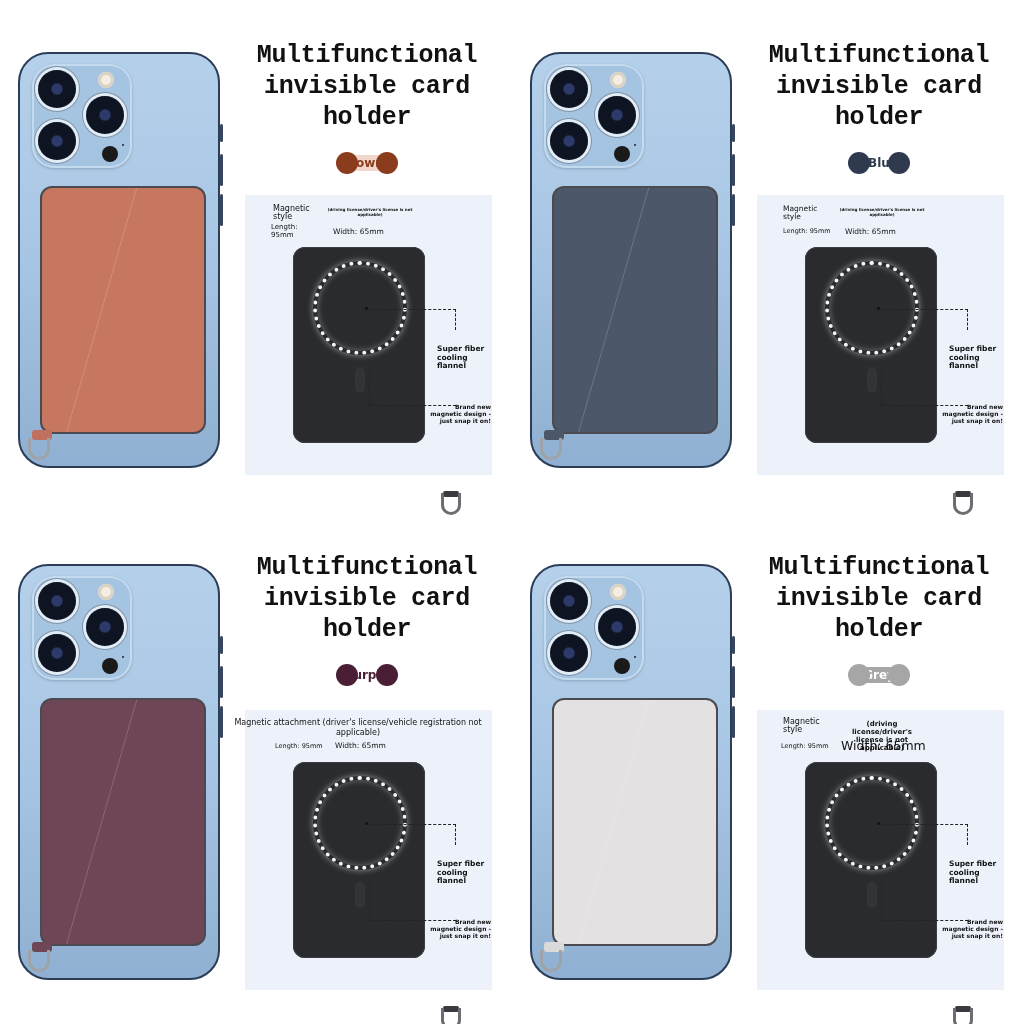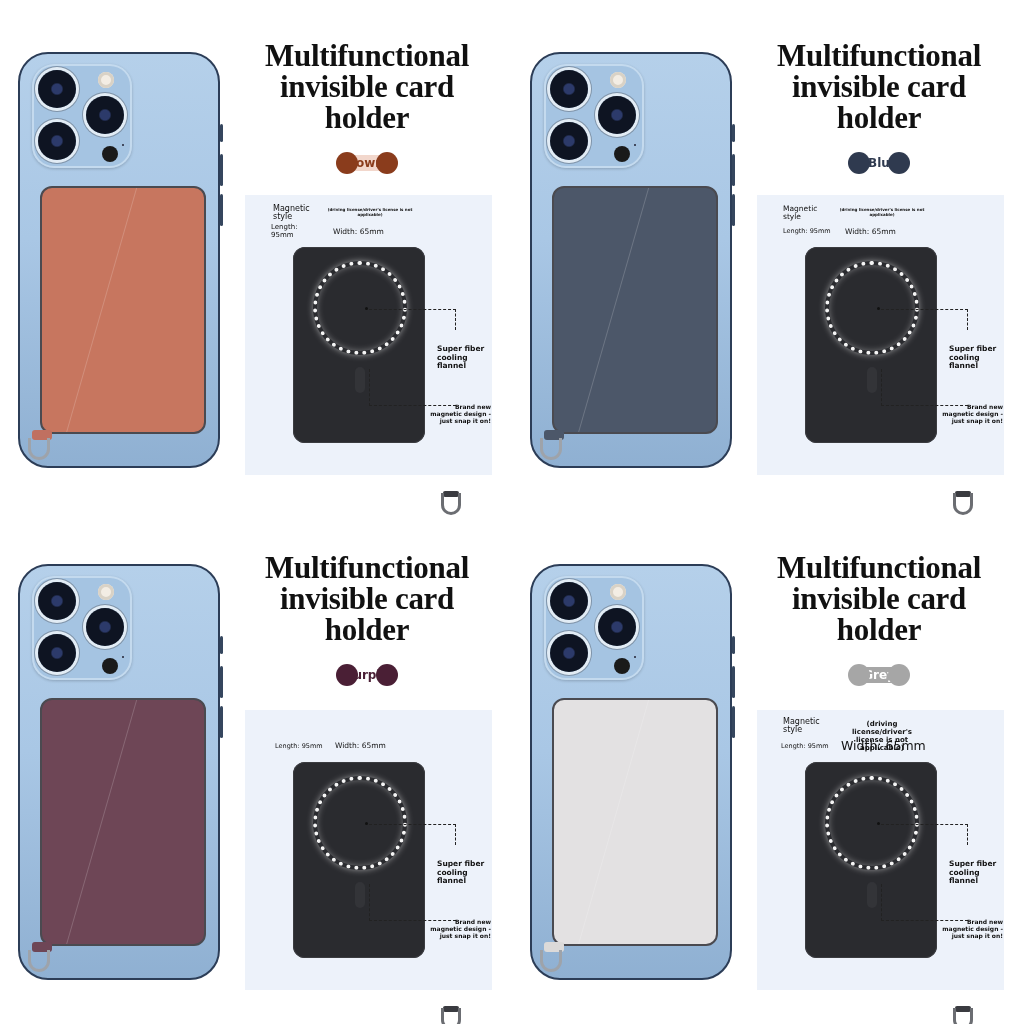--- a/index.html
+++ b/index.html
@@ -16,21 +16,21 @@
           box-shadow: 0 0 0 3px #e2ecf5, 0 0 0 4px #7f93a8; }
   .flash { position: absolute; left: 66px; top: 8px; width: 16px; height: 16px; border-radius: 50%; background: #f3ede4; box-shadow: inset 0 0 0 3px #d9d2c6; }
   .lidar { position: absolute; left: 70px; top: 82px; width: 16px; height: 16px; border-radius: 50%; background: #1a1a1a; }
   .mic { position: absolute; left: 90px; top: 80px; width: 2px; height: 2px; border-radius: 50%; background: #223; }
   .card { position: absolute; left: 20px; top: 132px; width: 166px; height: 248px; border-radius: 12px; box-sizing: border-box;
           border: 2px solid #4a4a50; }
   .card .crease { position: absolute; left: 0; top: 0; width: 100%; height: 100%; overflow: hidden; border-radius: 10px; }
   .card .crease::after { content: ""; position: absolute; left: 60%; top: -10px; width: 1px; height: 270px; background: rgba(255,255,255,0.18); transform: rotate(16deg); transform-origin: top; }
   .strap { position: absolute; left: 12px; top: 376px; width: 20px; height: 10px; border-radius: 3px; }
   .ring-d { position: absolute; left: 8px; top: 384px; width: 22px; height: 22px; border: 3px solid #9ea3aa; border-top: none; border-radius: 0 0 12px 12px; box-sizing: border-box; }
-  .title { position: absolute; left: 236px; top: 40px; width: 262px; text-align: center; font-family: Liberation Serif, serif; font-weight: bold; font-size: 31px; line-height: 31px; color: #111; letter-spacing: -0.3px; }
+  .title { position: absolute; left: 236px; top: 40px; width: 262px; text-align: center; font-family: Liberation Mono, monospace; font-weight: bold; font-size: 25px; line-height: 31px; color: #111; letter-spacing: -0.3px; }
   .swatch { position: absolute; left: 336px; top: 152px; width: 62px; height: 22px; }
   .swatch .dot { position: absolute; top: 0; width: 22px; height: 22px; border-radius: 50%; }
   .swatch .dot.l { left: 0; } .swatch .dot.r { right: 0; }
   .swatch .lbl { position: absolute; left: 12px; top: 3px; width: 38px; text-align: center; font-size: 12px; font-weight: bold; line-height: 16px; }
   .spec { position: absolute; left: 245px; top: 195px; width: 247px; height: 280px; background: #edf2fa; }
   .spec .t { position: absolute; color: #111; font-weight: normal; font-family: "DejaVu Sans", sans-serif; }
   .wallet { position: absolute; left: 48px; top: 52px; width: 132px; height: 196px; border-radius: 12px; background: #2a2b2f; box-shadow: inset 0 0 0 1px #3b3c40; }
   .magring { position: absolute; left: 20px; top: 14px; width: 86px; height: 86px; border-radius: 50%;
              border: 4px dotted #f5f5f5; box-shadow: 0 0 6px rgba(255,255,255,0.5), inset 0 0 6px rgba(255,255,255,0.35); }
   .center-dot { position: absolute; left: 72px; top: 60px; width: 3px; height: 3px; border-radius: 50%; background: #111; }
@@ -172,20 +172,21 @@
       <div>holder</div>
     </div>
 
     <div class="swatch">
       <div class="lbl" style="color: rgb(74, 31, 53); background: rgb(255, 255, 255);">urpl</div>
       <div class="dot l" style="background: rgb(74, 31, 53);"></div>
       <div class="dot r" style="background: rgb(74, 31, 53);"></div>
     </div>
 
     <div class="spec" style="top: 198px;">
+      <div class="t spec-style" style="left: -18px; top: 8px; width: 262px; text-align: center; font-size: 8px; line-height: 10px;">Magnetic attachment (driver's license/vehicle registration not applicable)</div>
 
       <div class="t spec-length" style="left: 30px; top: 32px; font-size: 6.5px;">Length: 95mm</div>
       <div class="t spec-width" style="left: 90px; top: 31px; font-size: 7.5px;">Width: 65mm</div>
       <div class="wallet">
         <div class="magring"></div>
         <div class="center-dot"></div>
         <div class="slot"></div>
         <div class="d-strap"></div>
         <div class="d-ring"></div>
       </div>

